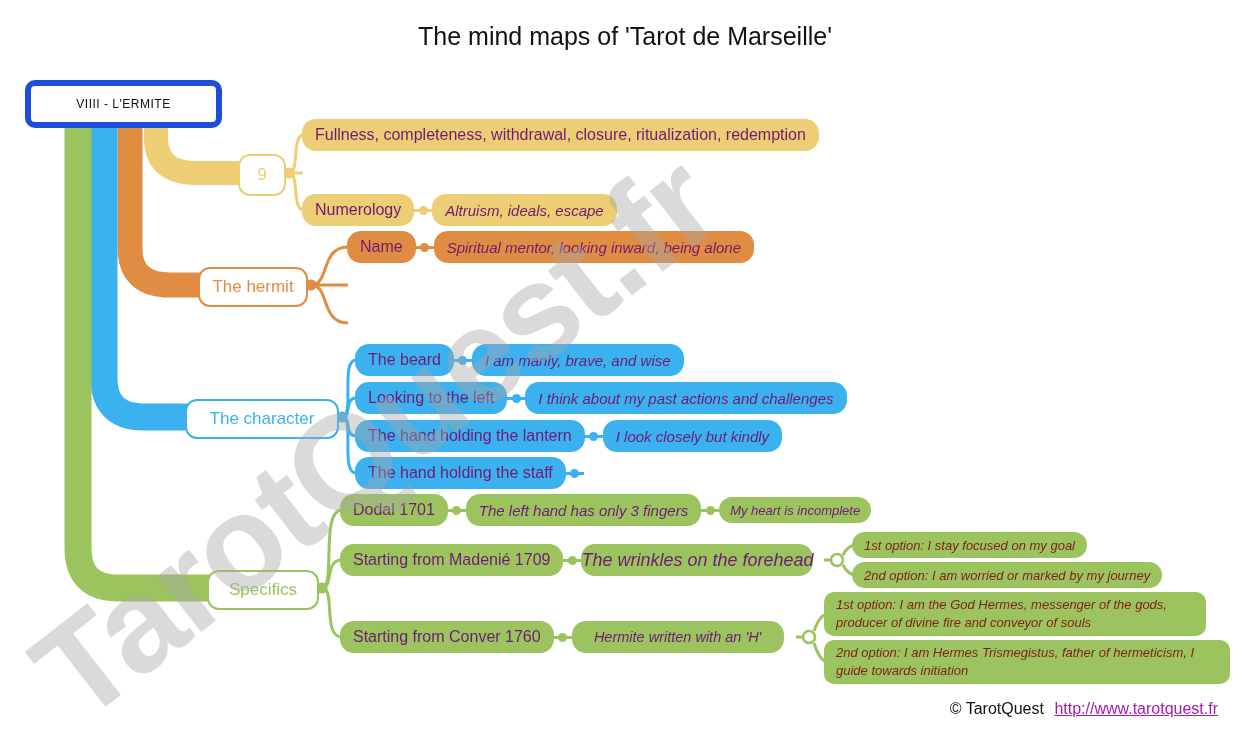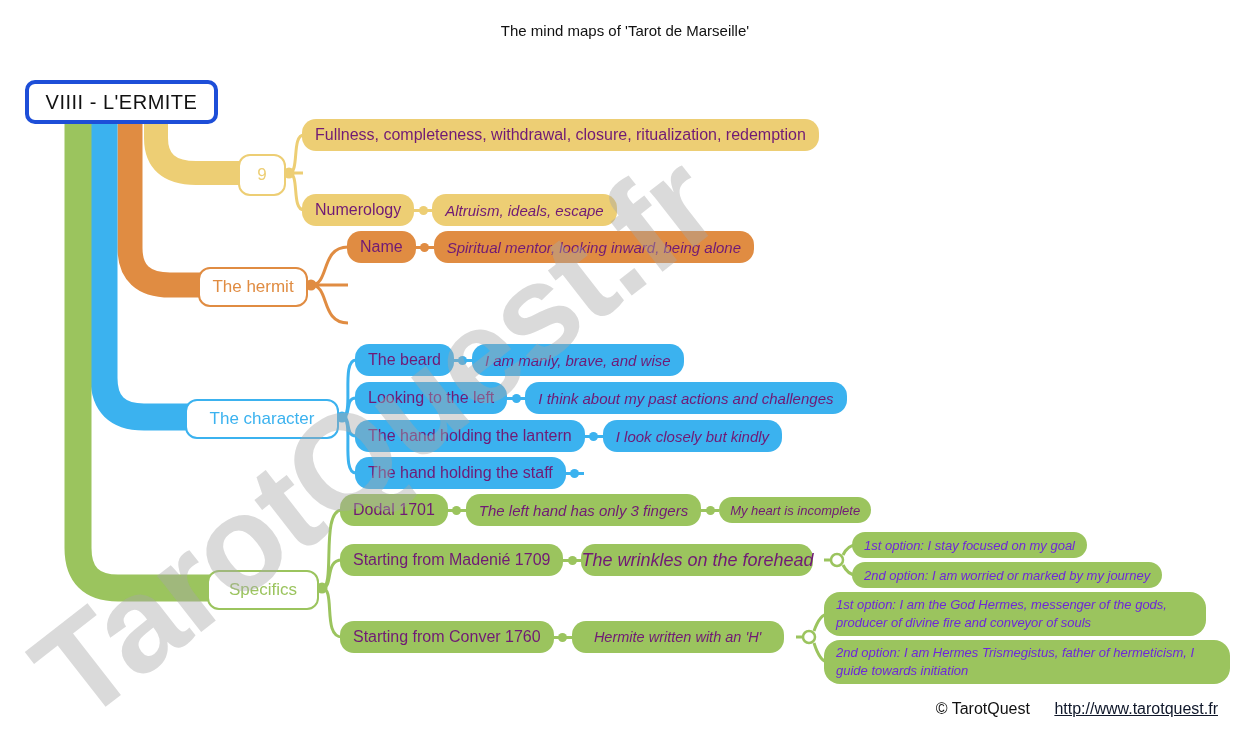--- a/index.html
+++ b/index.html
@@ -1,44 +1,44 @@
 <!DOCTYPE html>
 <html><head>
 <meta charset="utf-8">
 <style>
   html,body{margin:0;padding:0;background:#fff;}
   .canvas{position:relative;width:1250px;height:748px;background:#ffffff;overflow:hidden;
           font-family:"Liberation Sans",sans-serif;}
-  .title{position:absolute;top:22px;left:0;width:100%;text-align:center;font-size:15px;color:#111;z-index:2;}
+  .title{position:absolute;top:22px;left:0;width:100%;text-align:center;font-size:25px;color:#111;z-index:2;}
   .rootnode{position:absolute;left:25px;top:80px;width:185px;height:36px;background:#fff;
-            border:4px solid #1d4ed8;border-radius:10px;display:flex;align-items:center;justify-content:center;
-            font-size:20px;color:#111;z-index:2;letter-spacing:.5px;}
+            border:6px solid #1d4ed8;border-radius:10px;display:flex;align-items:center;justify-content:center;
+            font-size:12px;color:#111;z-index:2;letter-spacing:.5px;}
   .layer{position:absolute;left:0;top:0;z-index:1;}
   .row{position:absolute;display:flex;align-items:center;z-index:2;}
   .node{display:flex;align-items:center;height:32px;padding:0 13px;border-radius:14px;
         background:var(--c);color:#701a75;font-size:15px;white-space:nowrap;}
   .key{font-size:16px;}
   .note{font-style:italic;}
   .small{height:26px;font-size:13px;padding:0 11px;border-radius:13px;}
   .w232{width:232px;justify-content:center;padding:0 6px;box-sizing:border-box;font-size:18px;}
   .w212{width:212px;justify-content:center;padding:0 6px;box-sizing:border-box;font-size:14.5px;}
   .parent{position:absolute;display:flex;align-items:center;justify-content:center;background:#fff;
           border:2.5px solid var(--c);color:var(--c);border-radius:12px;font-size:17px;z-index:2;white-space:nowrap;}
   .conn{width:18px;height:32px;position:relative;flex:0 0 18px;}
   .conn::before{content:"";position:absolute;left:0;right:0;top:50%;margin-top:-1.5px;height:3px;background:var(--c);}
   .conn::after{content:"";position:absolute;left:50%;top:50%;width:9px;height:9px;margin:-4.5px 0 0 -4.5px;
                border-radius:50%;background:var(--c);}
-  .opt{position:absolute;z-index:2;background:var(--c);color:#6d28d9;font-style:italic;}
+  .opt{position:absolute;z-index:2;background:var(--c);color:#7f1d1d;font-style:italic;}
   .opt.single{height:26px;display:flex;align-items:center;padding:0 12px;font-size:13px;white-space:nowrap;border-radius:13px;}
-  .opt.multi{padding:4px 12px;font-size:13px;line-height:18px;border-radius:16px;box-sizing:border-box;}
+  .opt.multi{padding:4px 12px;font-size:13px;line-height:18px;border-radius:10px;box-sizing:border-box;}
   .watermark{position:absolute;left:52px;top:612px;font-size:135px;font-weight:bold;
              color:rgba(168,168,168,0.42);transform:rotate(-38deg);transform-origin:0 50%;
              white-space:nowrap;z-index:4;pointer-events:none;letter-spacing:-2px;}
   .footer{position:absolute;top:700px;right:32px;font-size:16px;color:#111;z-index:2;}
-  .footer .link{color:#0f172a;text-decoration:underline;margin-left:20px;cursor:pointer;}
+  .footer .link{color:#a21caf;text-decoration:underline;margin-left:6px;cursor:pointer;}
 </style>
 </head>
 <body>
 
 <div class="canvas">
 
   <div class="title">The mind maps of 'Tarot de Marseille'</div>
 
   <svg class="layer" width="1250" height="748" viewBox="0 0 1250 748">
 

